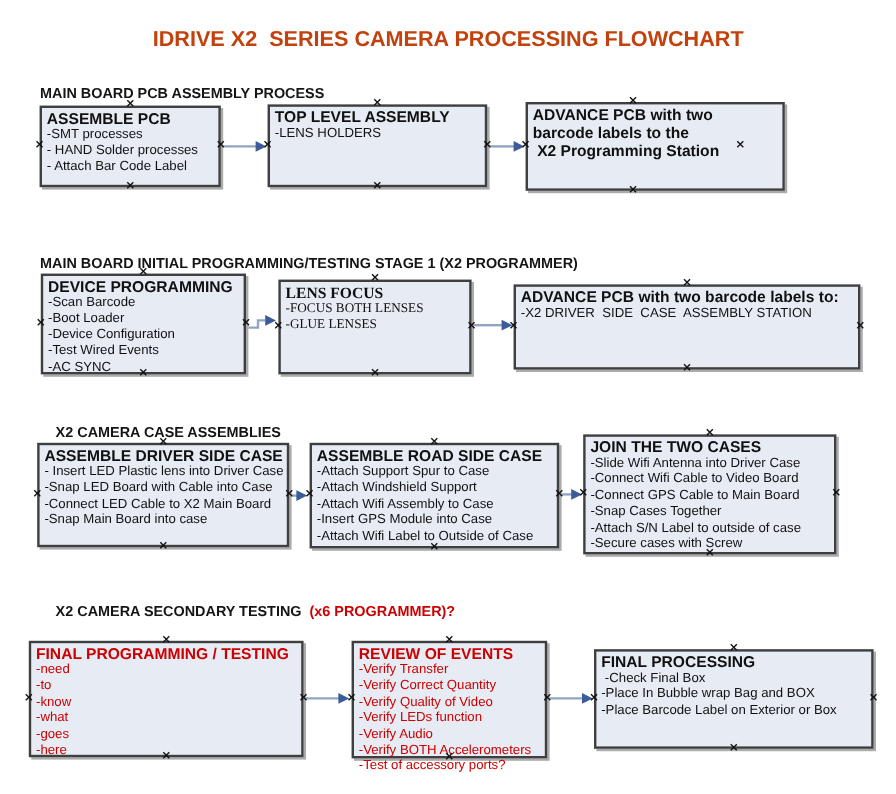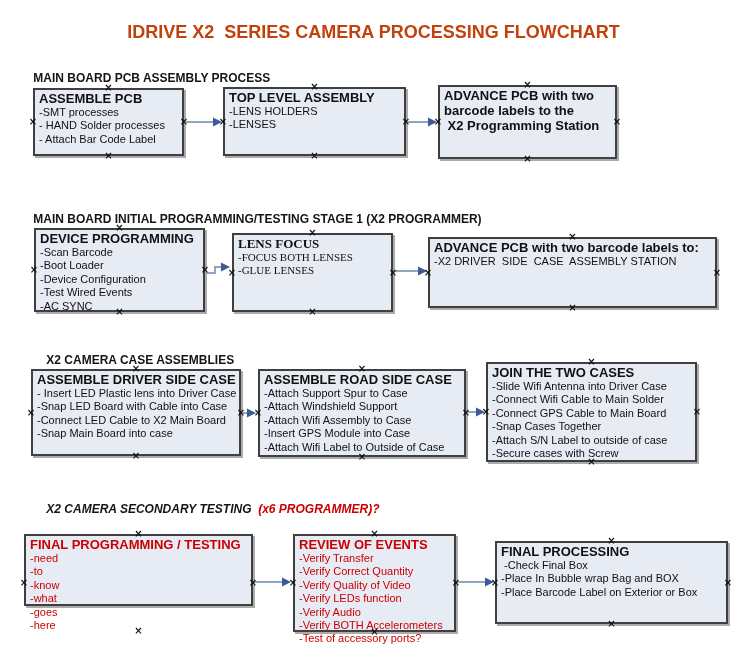--- a/index.html
+++ b/index.html
@@ -73,43 +73,42 @@
 
 <div class="section-heading" style="left: 20px; top: 57px;">
     <span>MAIN BOARD PCB ASSEMBLY PROCESS</span>
   </div>
     <div class="section-heading" style="left: 20px; top: 198px;">
     <span>MAIN BOARD INITIAL PROGRAMMING/TESTING STAGE 1 (X2 PROGRAMMER)</span>
   </div>
     <div class="section-heading" style="left: 33px; top: 339px;">
     <span>X2 CAMERA CASE ASSEMBLIES</span>
   </div>
-    <div class="section-heading" style="left: 33px; top: 488px; font-style: italic;">
+    <div class="section-heading" style="left: 33px; top: 488px;">
     <span>X2 CAMERA SECONDARY TESTING </span><span class="heading-red"> (x6 PROGRAMMER)?</span>
   </div>
     <div class="box" style="left: 33px; top: 88px; width: 151px; height: 68px;">
       <div class="box-title">ASSEMBLE PCB</div>
       <div class="box-line">-SMT processes</div>
       <div class="box-line">- HAND Solder processes</div>
       <div class="box-line">- Attach Bar Code Label</div>
     </div>
     <span class="handle" style="left: 108.5px; top: 88px;">×</span>
     <span class="handle" style="left: 108.5px; top: 156px;">×</span>
     <span class="handle" style="left: 33px; top: 122px;">×</span>
     <span class="handle" style="left: 184px; top: 122px;">×</span>
     <div class="box" style="left: 223px; top: 87px; width: 183px; height: 69px;">
       <div class="box-title">TOP LEVEL ASSEMBLY</div>
       <div class="box-line">-LENS HOLDERS</div>
-      <div class="box-line">-LENSES</div>
     </div>
     <span class="handle" style="left: 314.5px; top: 87px;">×</span>
     <span class="handle" style="left: 314.5px; top: 156px;">×</span>
     <span class="handle" style="left: 223px; top: 121.5px;">×</span>
     <span class="handle" style="left: 406px; top: 121.5px;">×</span>
-    <div class="box" style="left: 438px; top: 85px; width: 179px; height: 74px;">
+    <div class="box" style="left: 438px; top: 85px; width: 216px; height: 74px;">
       <div class="box-title">ADVANCE PCB with two</div>
       <div class="box-title">barcode labels to the</div>
       <div class="box-title"> X2 Programming Station</div>
     </div>
     <span class="handle" style="left: 527.5px; top: 85px;">×</span>
     <span class="handle" style="left: 527.5px; top: 159px;">×</span>
     <span class="handle" style="left: 438px; top: 122px;">×</span>
     <span class="handle" style="left: 617px; top: 122px;">×</span>
     <div class="box" style="left: 34px; top: 228px; width: 171px; height: 84px;">
       <div class="box-title">DEVICE PROGRAMMING</div>
@@ -159,31 +158,31 @@
       <div class="box-line">-Insert GPS Module into Case</div>
       <div class="box-line">-Attach Wifi Label to Outside of Case</div>
     </div>
     <span class="handle" style="left: 362px; top: 369px;">×</span>
     <span class="handle" style="left: 362px; top: 457px;">×</span>
     <span class="handle" style="left: 258px; top: 413px;">×</span>
     <span class="handle" style="left: 466px; top: 413px;">×</span>
     <div class="box" style="left: 486px; top: 362px; width: 211px; height: 100px;">
       <div class="box-title">JOIN THE TWO CASES</div>
       <div class="box-line">-Slide Wifi Antenna into Driver Case</div>
-      <div class="box-line">-Connect Wifi Cable to Main Solder</div>
+      <div class="box-line">-Connect Wifi Cable to Video Board</div>
       <div class="box-line">-Connect GPS Cable to Main Board</div>
       <div class="box-line">-Snap Cases Together</div>
       <div class="box-line">-Attach S/N Label to outside of case</div>
       <div class="box-line">-Secure cases with Screw</div>
     </div>
     <span class="handle" style="left: 591.5px; top: 362px;">×</span>
     <span class="handle" style="left: 591.5px; top: 462px;">×</span>
     <span class="handle" style="left: 486px; top: 412px;">×</span>
     <span class="handle" style="left: 697px; top: 412px;">×</span>
-    <div class="box red" style="left: 24px; top: 534px; width: 229px; height: 72px;">
+    <div class="box red" style="left: 24px; top: 534px; width: 229px; height: 97px;">
       <div class="box-title">FINAL PROGRAMMING / TESTING</div>
       <div class="box-line">-need</div>
       <div class="box-line">-to</div>
       <div class="box-line">-know</div>
       <div class="box-line">-what</div>
       <div class="box-line">-goes</div>
       <div class="box-line">-here</div>
     </div>
     <span class="handle" style="left: 138.5px; top: 534px;">×</span>
     <span class="handle" style="left: 138.5px; top: 631px;">×</span>

